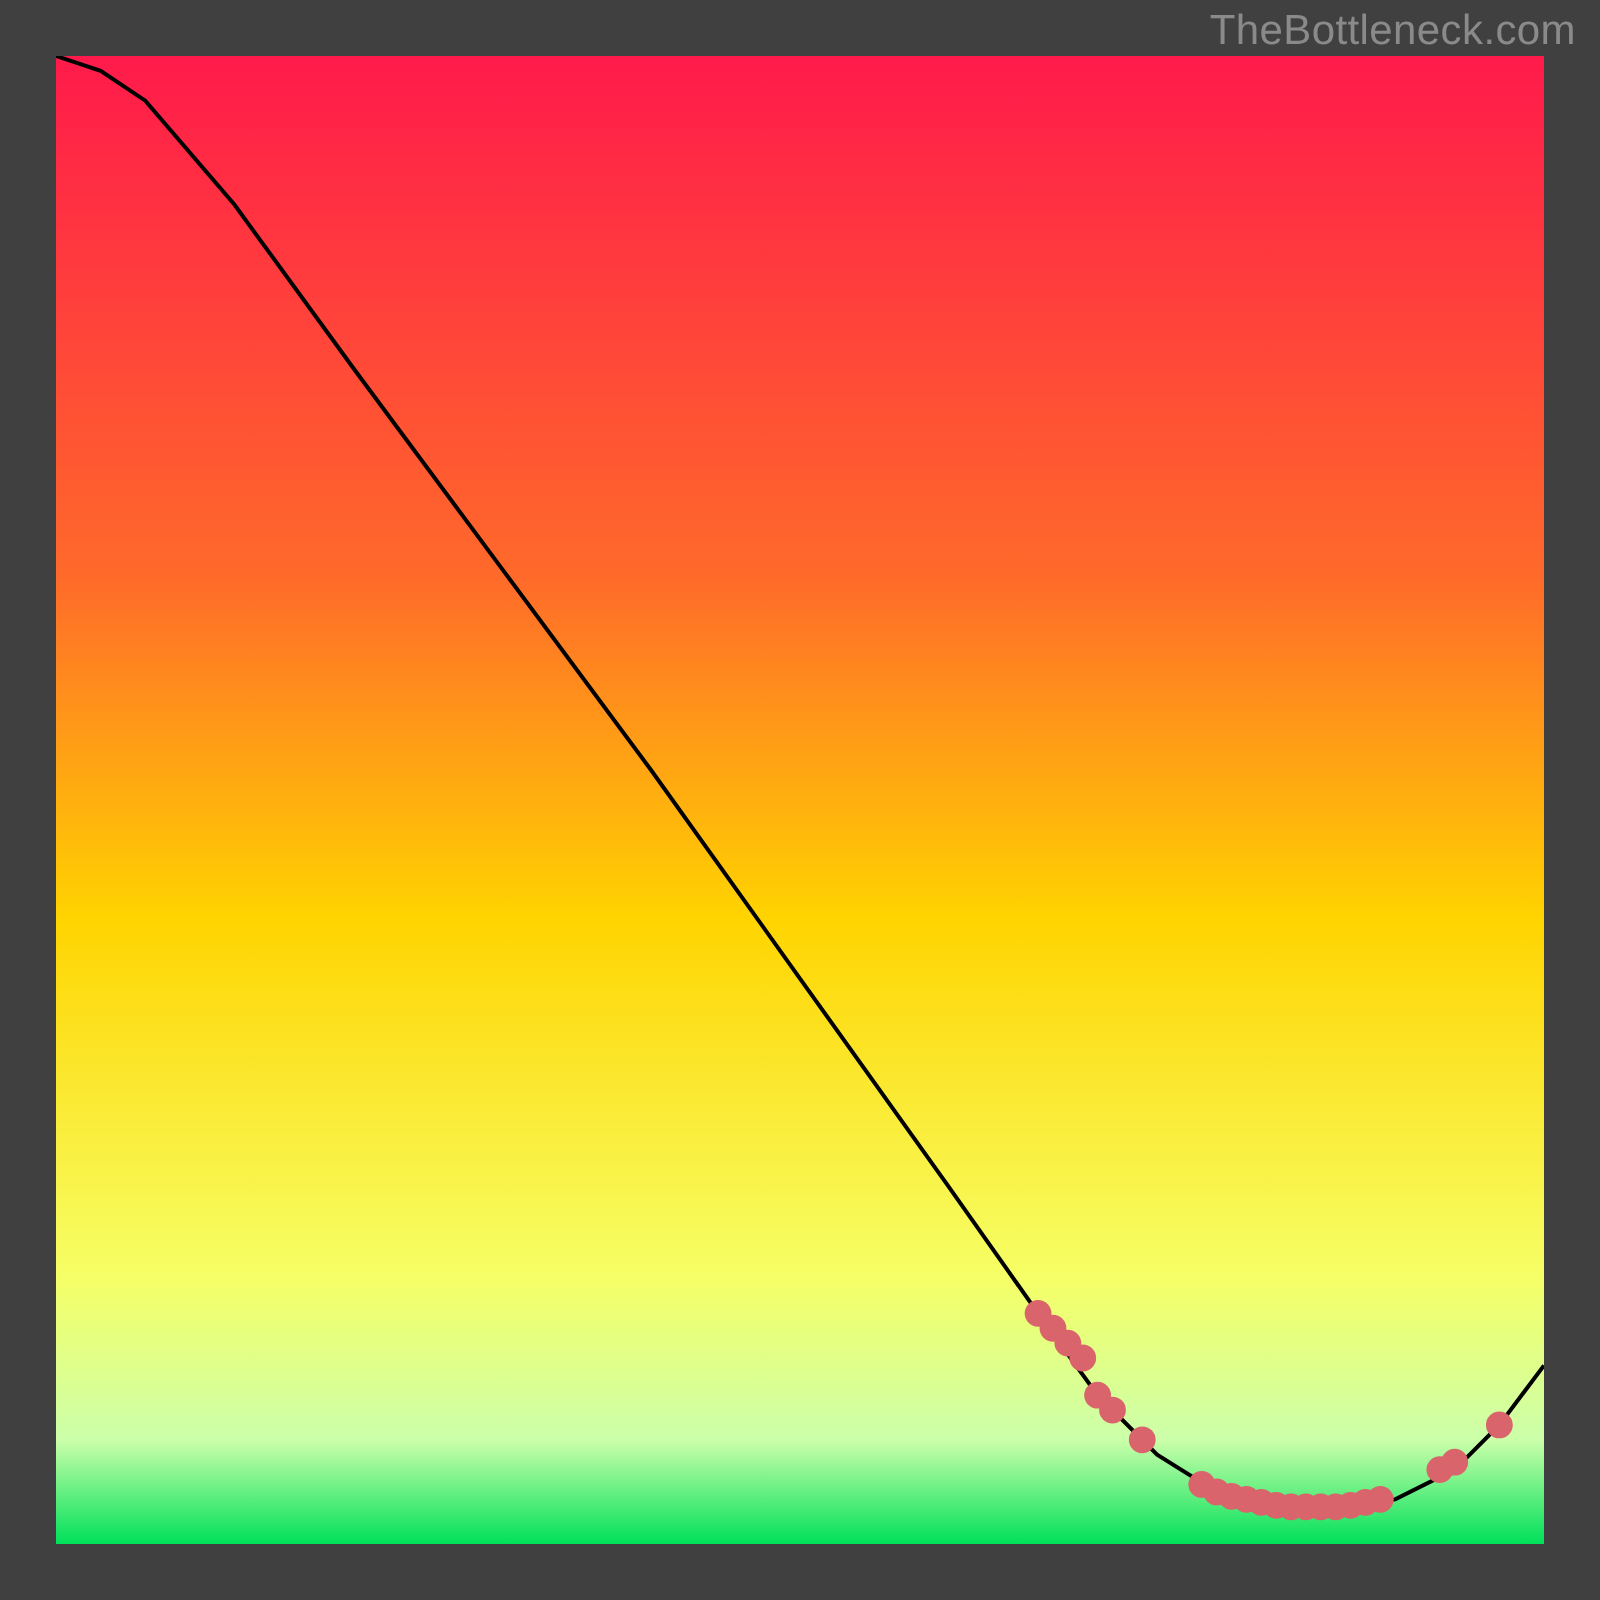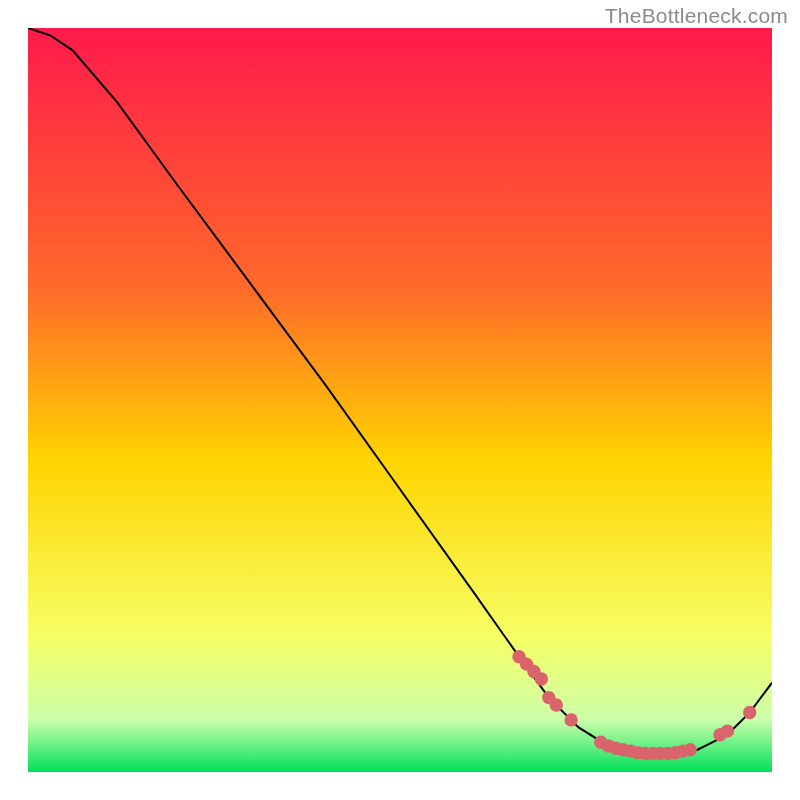--- a/index.html
+++ b/index.html
@@ -1,21 +1,21 @@
 <!DOCTYPE html>
 <html><head>
 <meta charset="utf-8">
 <style>
   * { margin: 0; padding: 0; box-sizing: border-box; }
   html, body { width: 800px; height: 800px; overflow: hidden; background: #000; }
   .frame {
     position: relative;
     width: 800px;
     height: 800px;
-    background: #ffffff;
+    background: #404040;
   }
   .plot {
     position: absolute;
     left: 28px;
     top: 28px;
     width: 744px;
     height: 744px;
   }
   .watermark {
     position: absolute;

